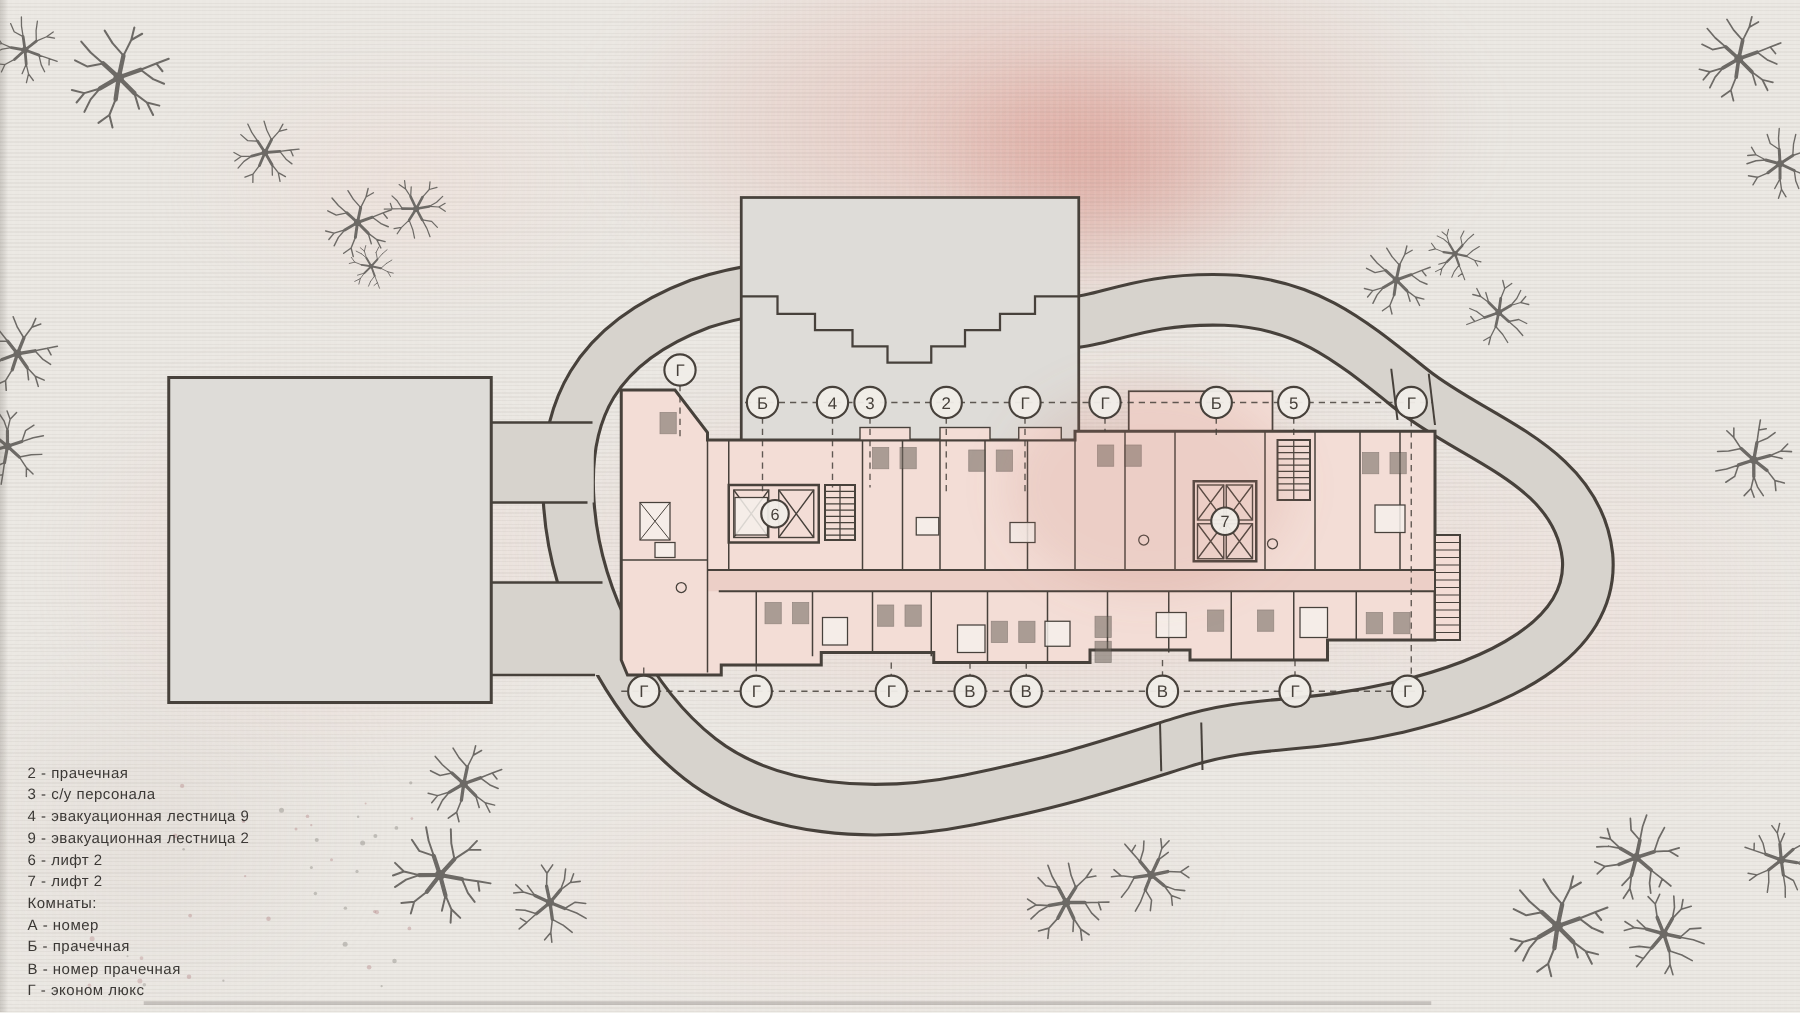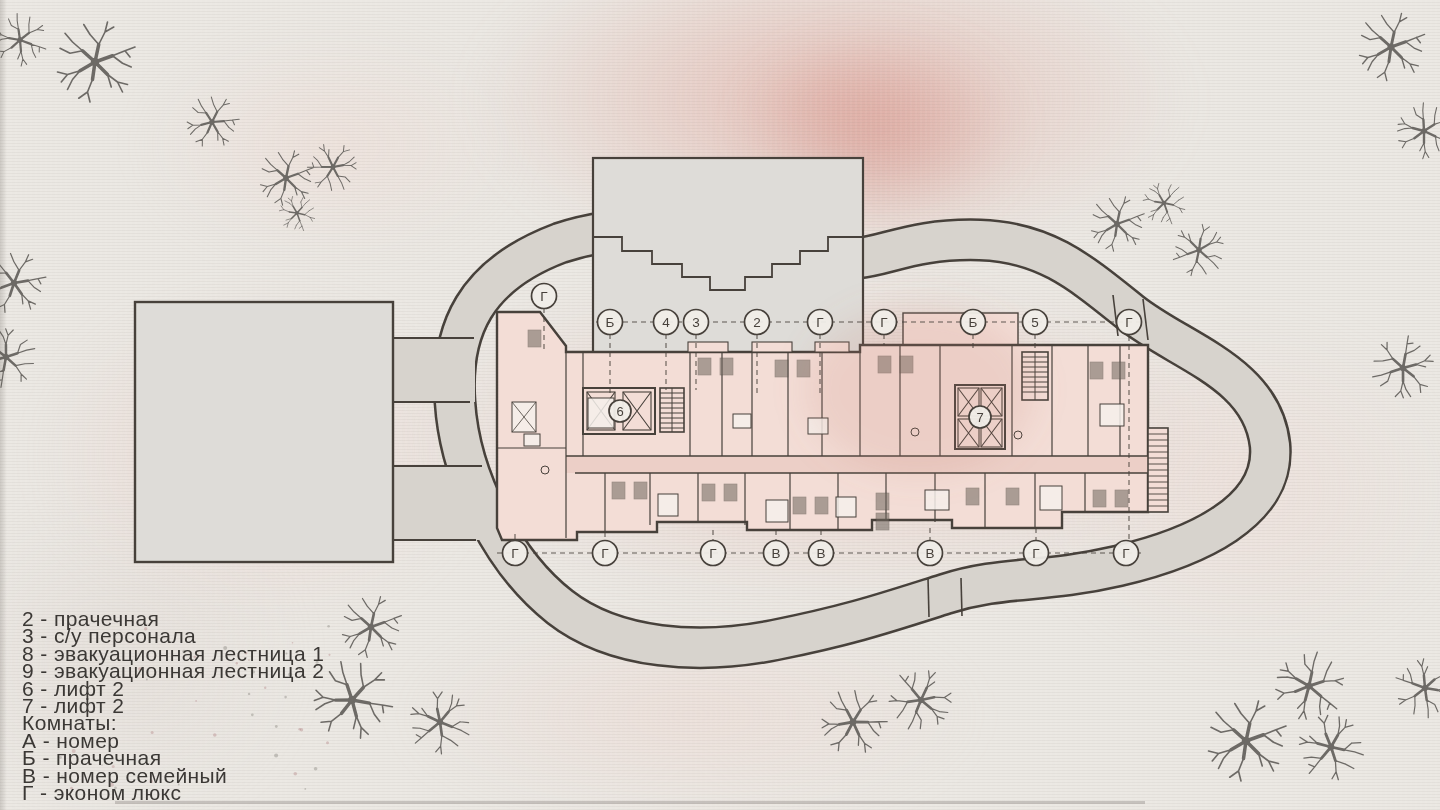--- a/index.html
+++ b/index.html
@@ -18,21 +18,21 @@
   .w3{left:400px;top:270px;width:840px;height:330px;background:radial-gradient(closest-side,rgba(233,190,182,.55),rgba(233,190,182,0));}
   .w4{left:40px;top:290px;width:440px;height:330px;background:radial-gradient(closest-side,rgba(236,203,196,.5),rgba(236,203,196,0));}
   .w5{left:140px;top:30px;width:380px;height:230px;background:radial-gradient(closest-side,rgba(240,216,208,.42),rgba(240,216,208,0));}
   .w6{left:1030px;top:320px;width:430px;height:340px;background:radial-gradient(closest-side,rgba(240,214,207,.38),rgba(240,214,207,0));}
   .w7{left:400px;top:610px;width:580px;height:210px;background:radial-gradient(closest-side,rgba(238,211,203,.4),rgba(238,211,203,0));}
   .w8{left:-60px;top:500px;width:360px;height:320px;background:radial-gradient(closest-side,rgba(224,216,210,.5),rgba(224,216,210,0));}
   .edge-left{position:absolute;left:0;top:0;width:7px;height:810px;background:linear-gradient(90deg,rgba(90,85,78,.22),rgba(90,85,78,0));pointer-events:none;}
   .edge-bottom{position:absolute;left:115px;top:801px;width:1030px;height:3px;background:rgba(100,94,88,.28);pointer-events:none;}
   svg{position:absolute;left:0;top:0;}
   #legend{position:absolute;left:22px;top:610px;color:var(--text,#3b3835);
-          font-size:21px;line-height:17.4px;letter-spacing:.4px;}
+          font-size:12px;line-height:17.4px;letter-spacing:.4px;}
   .legend-line{white-space:pre;}
   text{font-family:"Liberation Sans",sans-serif;}
 </style>
 </head>
 <body>
 
 <div id="stage">
 
   <div class="wash w1"></div>
   <div class="wash w2"></div>
@@ -406,26 +406,26 @@
         <g>
           <circle cx="980" cy="417" r="11" fill="rgba(240,237,232,0.95)" stroke="var(--line-dark)" stroke-width="1.7"></circle>
           <text x="980" y="417" dy="0.36em" text-anchor="middle" font-size="13" fill="var(--line-dark)">7</text>
         </g>
       </g>
   </svg>
 
   <div id="legend">
       <div class="legend-line">2 - прачечная</div>
       <div class="legend-line">3 - с/у персонала</div>
-      <div class="legend-line">8 - эвакуационная лестница 1</div>
+      <div class="legend-line">4 - эвакуационная лестница 9</div>
       <div class="legend-line">9 - эвакуационная лестница 2</div>
       <div class="legend-line">6 - лифт 2</div>
       <div class="legend-line">7 - лифт 2</div>
       <div class="legend-line">Комнаты:</div>
       <div class="legend-line">А - номер</div>
       <div class="legend-line">Б - прачечная</div>
-      <div class="legend-line">В - номер семейный</div>
+      <div class="legend-line">В - номер прачечная</div>
       <div class="legend-line">Г - эконом люкс</div>
     </div>
 
   <div class="edge-left"></div>
   <div class="edge-bottom"></div>
 </div>
 
 </body></html>

